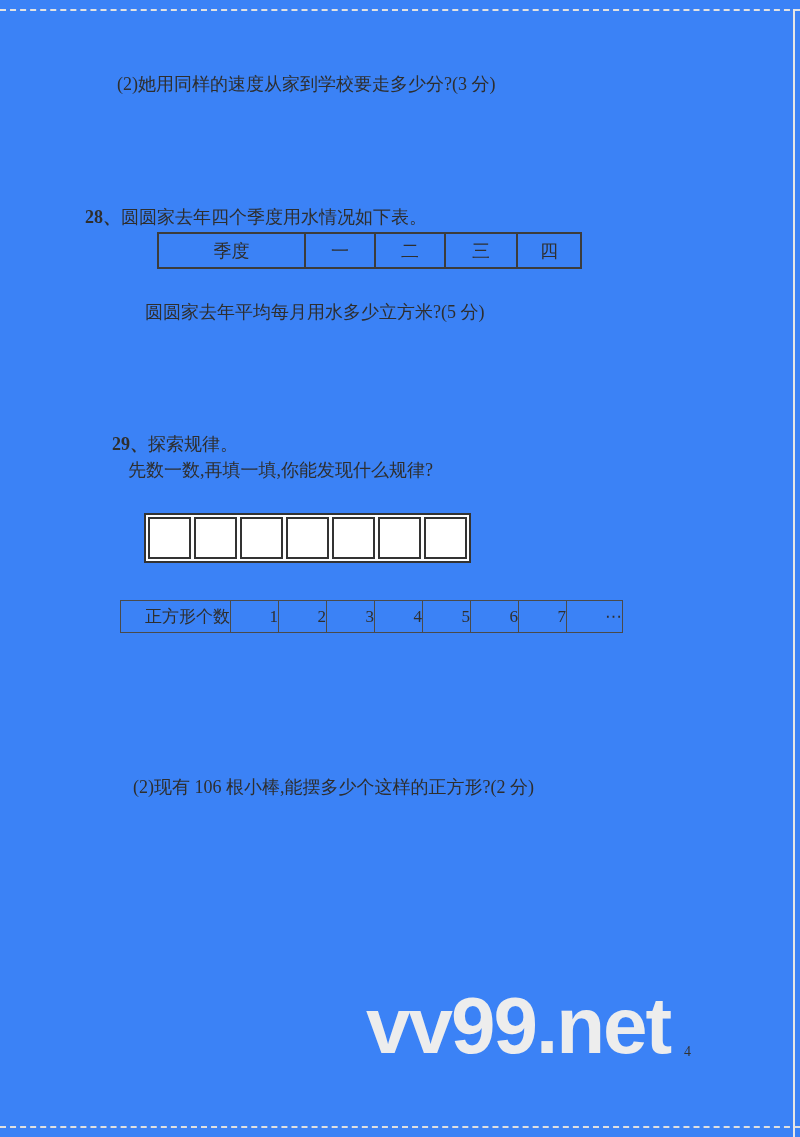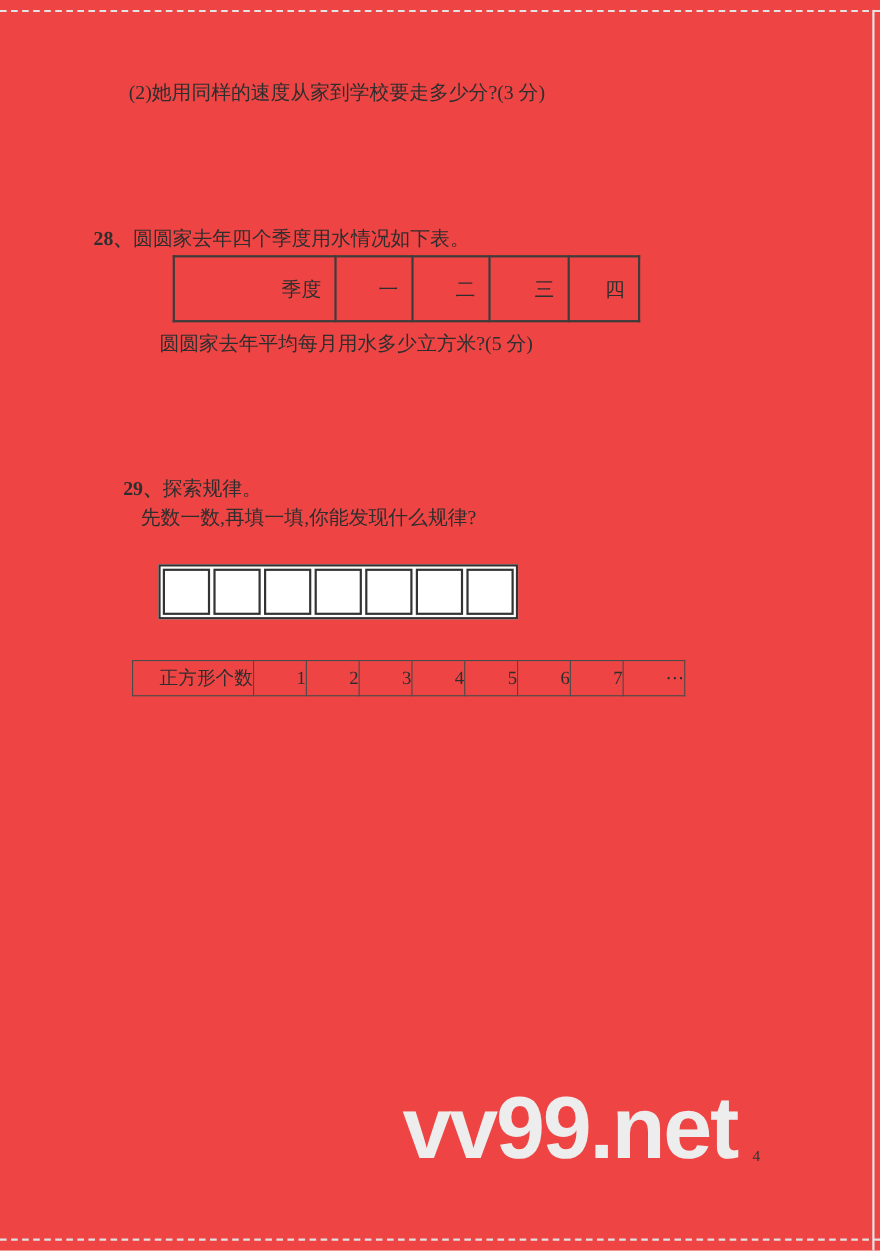--- a/index.html
+++ b/index.html
@@ -1,34 +1,34 @@
 <!DOCTYPE html>
 <html><head>
 <meta charset="utf-8">
 <style>
   html,body{margin:0;padding:0;background:#ffffff;}
   .page{
     position:relative;
     width:800px;height:1137px;
-    background:#ef4444;
+    background:#3b82f6;
     font-family:"Liberation Serif","DejaVu Serif",serif;
     color:#2e2e2e;
     overflow:hidden;
   }
   .edge-top{position:absolute;top:9px;left:0;width:100%;border-top:2px dashed #e3e3e3;}
   .edge-bottom{position:absolute;top:1126px;left:0;width:100%;border-top:2px dashed #e0e0e0;}
   .edge-right{position:absolute;top:9px;left:793px;width:2px;height:1128px;background:#e6e6e6;}
   .line{position:absolute;font-size:18px;line-height:22px;white-space:nowrap;}
   .qnum{font-weight:bold;}
   table{border-collapse:collapse;table-layout:fixed;}
   .t1{position:absolute;left:157px;top:232px;}
   .t1 td{
     border:2px solid #3c3c3c;
-    height:33px;padding:12px;
-    text-align:right;vertical-align:middle;
+    height:33px;padding:0;
+    text-align:center;vertical-align:middle;
     font-size:18px;
   }
   .t2{position:absolute;left:120px;top:600px;}
   .t2 td{
     border:1.5px solid #4a4a4a;
     height:31px;padding:0;
     text-align:right;vertical-align:middle;
     font-size:17px;
   }
   .squares-strip{
@@ -121,18 +121,19 @@
       <td>4</td>
       <td>5</td>
       <td>6</td>
       <td>7</td>
       <td>⋯</td>
     </tr>
   </tbody>
     </table>
 
 
+  <div class="line" style="left:133px;top:776px;">(2)现有 106 根小棒,能摆多少个这样的正方形?(2 分)</div>
 
   <div class="watermark">vv99.net</div>
 
   <div class="pagenum">4</div>
 
 </div>
 
 </body></html>

